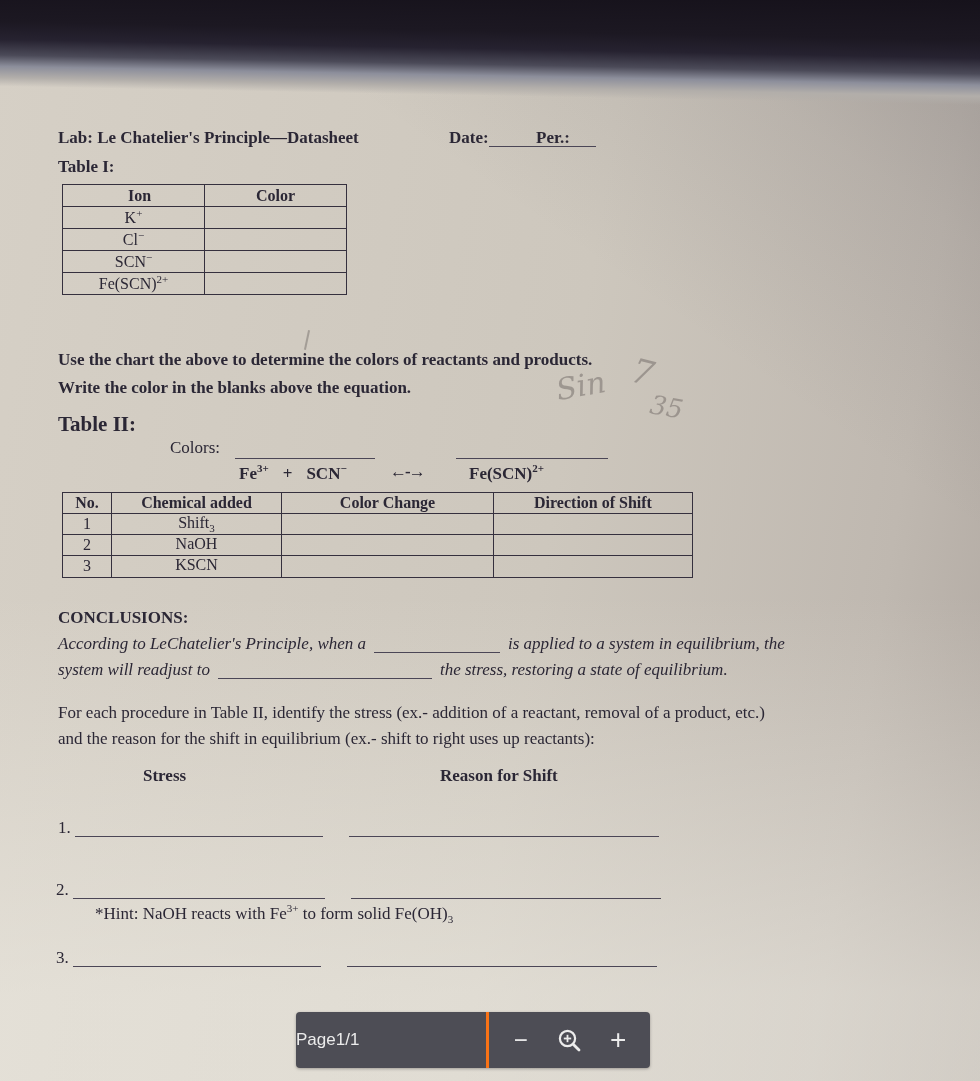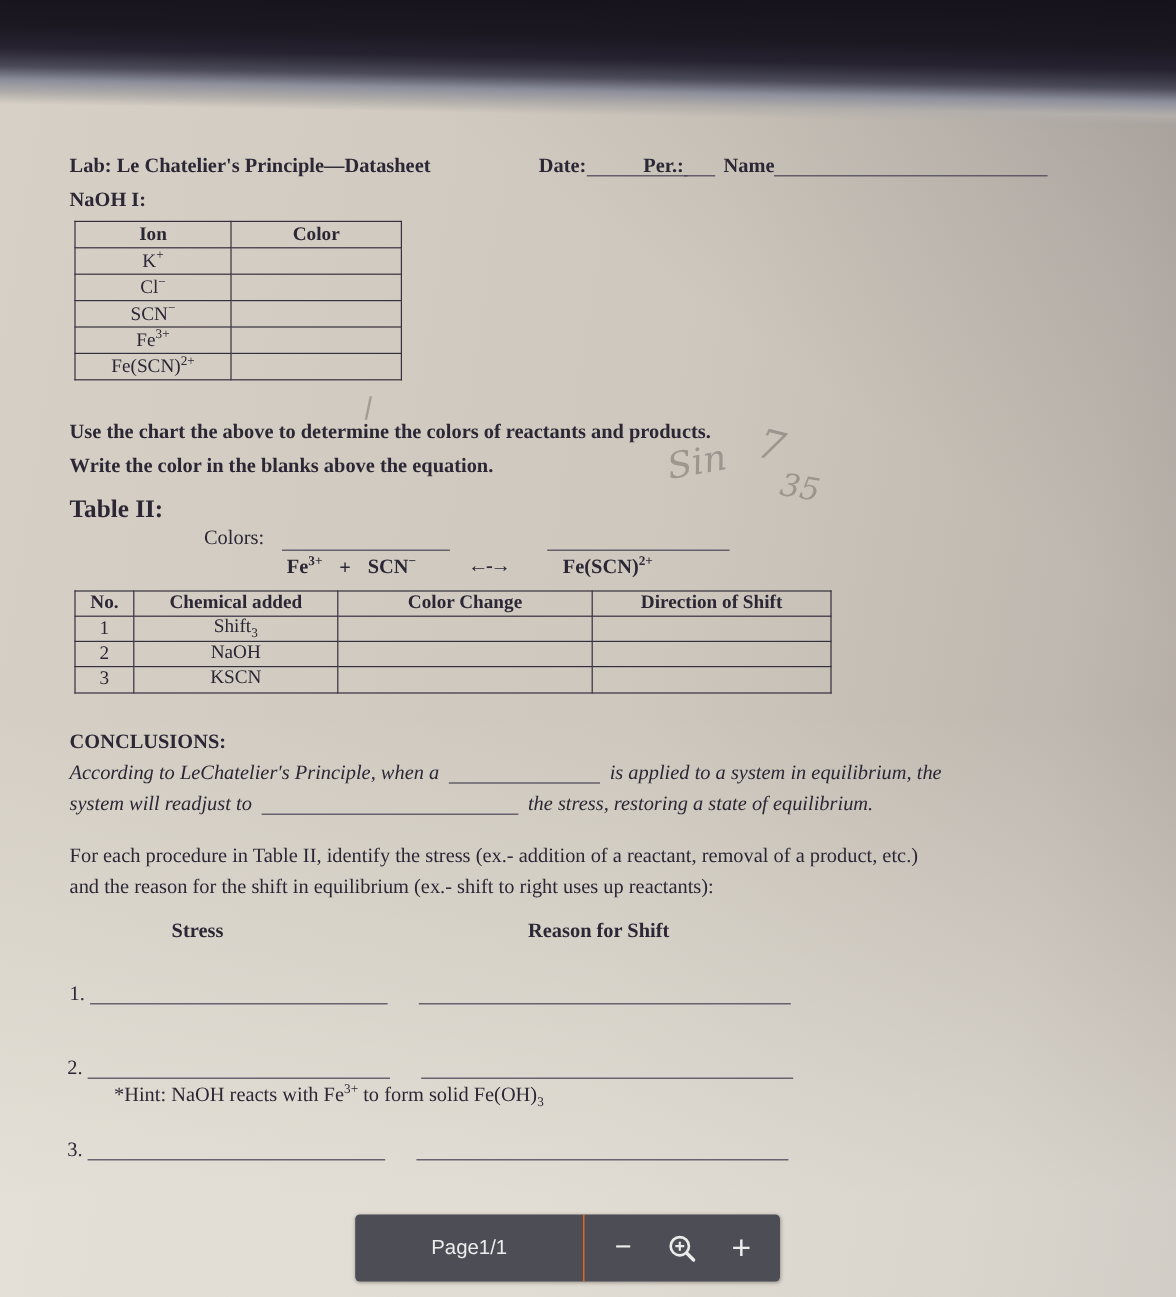--- a/index.html
+++ b/index.html
@@ -33,65 +33,60 @@
   th{font-weight:bold;}
   #table1{width:270px;}
   #table1 td,#table1 th{height:21px;}
   #table2{width:627px;}
   #table2 td,#table2 th{height:20px;}
   .para{font-size:17px;line-height:28px;}
   .toolbar{left:296px;top:1012px;width:354px;height:56px;background:#4d4d55;
     border-radius:4px;display:flex;align-items:stretch;
     font-family:"Liberation Sans", sans-serif;color:#ececec;
     box-shadow:0 1px 3px rgba(40,38,36,0.35);}
-  .tb-left{width:190px;display:flex;align-items:center;justify-content:center;
-    border-right:1px solid #f97316;font-size:17px;}
+  .tb-left{width:190px;display:flex;align-items:center;justify-content:flex-start;
+    border-right:3px solid #f97316;font-size:17px;}
   .tb-right{flex:1;display:flex;align-items:center;justify-content:space-evenly;}
   .tb-btn{display:flex;align-items:center;justify-content:center;width:34px;height:34px;
     cursor:pointer;font-size:24px;line-height:1;}
   .hand{position:absolute;color:rgba(118,112,108,0.55);
     font-style:italic;font-family:"DejaVu Serif", serif;}
   .tick{position:absolute;width:2px;background:rgba(118,112,108,0.5);}
 </style>
 </head>
 <body>
 
 <div class="screen">
   <div class="top-gradient"></div>
 
   <div class="doc">
 
     <div class="abs title-row">
       <span class="grp b" style="left:0;">Lab: Le Chatelier's Principle—Datasheet</span>
       <span class="grp b" style="left:347px;margin-left:44px;"><span>Date:</span><span class="blank" style="width:84px;"></span></span>
       <span class="grp b" style="left:478px;"><span>Per.:</span><span class="blank" style="width:26px;"></span></span>
-      <span class="grp b" style="left:545px;"><span>Name</span><span class="blank" style="width:228px;"></span></span>
     </div>
 
-    <div class="abs b" style="left:58px;top:157px;font-size:17px;">NaOH I:</div>
+    <div class="abs b" style="left:58px;top:157px;font-size:17px;">Table I:</div>
     <table id="table1" class="abs" style="left:62px;top:184px;">
       <tbody>
           <tr>
-        <th style="width:129px;">Ion</th>
+        <th style="width:129px;padding-left:12px;">Ion</th>
         <th style="width:141px;">Color</th>
       </tr>
       <tr>
         <td><span>K</span><sup>+</sup></td>
         <td></td>
       </tr>
       <tr>
         <td><span>Cl</span><sup>−</sup></td>
         <td></td>
       </tr>
       <tr>
         <td><span>SCN</span><sup>−</sup></td>
-        <td></td>
-      </tr>
-      <tr>
-        <td><span>Fe</span><sup>3+</sup></td>
         <td></td>
       </tr>
       <tr>
         <td><span>Fe(SCN)</span><sup>2+</sup></td>
         <td></td>
       </tr>
     </tbody>
       </table>
 
     <div class="tick" style="left:306px;top:330px;height:20px;transform:rotate(12deg);"></div>

